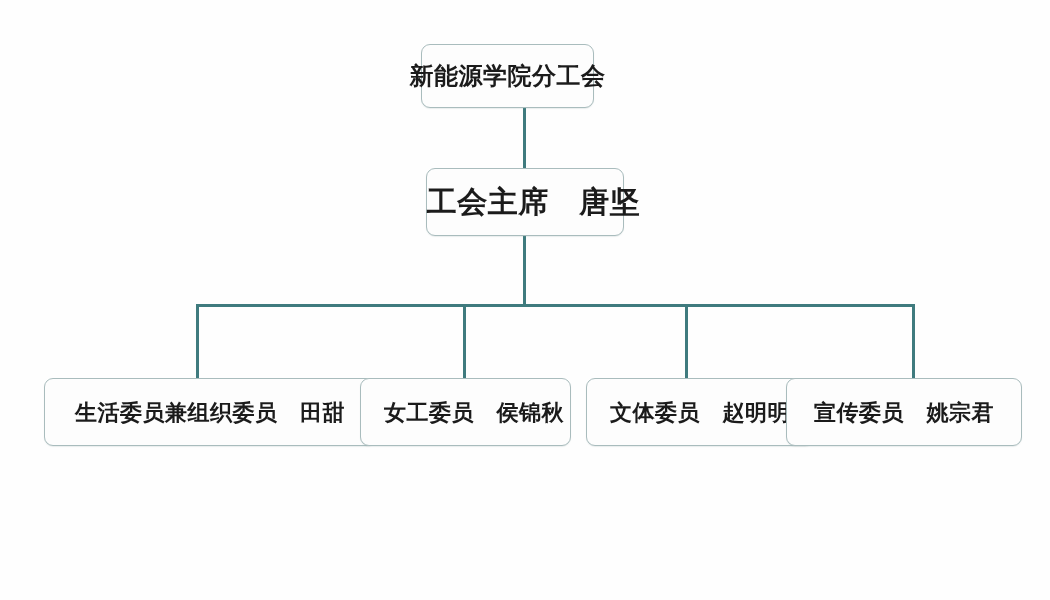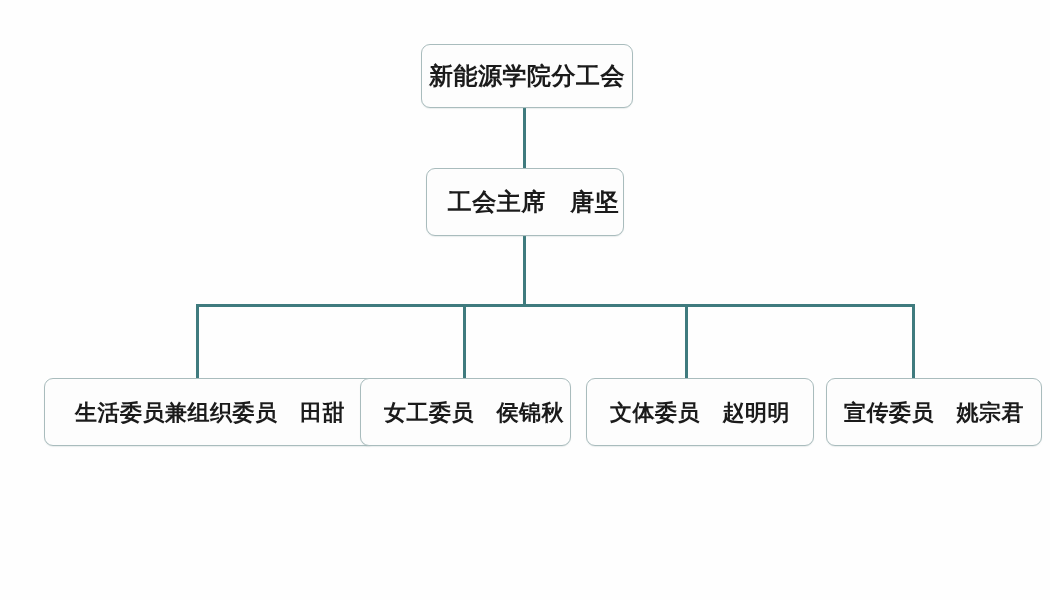--- a/index.html
+++ b/index.html
@@ -44,42 +44,42 @@
     font-weight: 700;
     line-height: 1;
     text-align: center;
     white-space: pre;
   }
 
   
   #node-root {
     left: 421px;
     top: 44px;
-    width: 212px;
+    width: 173px;
     height: 64px;
   }
   #node-root .node-label { font-size: 24px; }
 
   
   #node-chair {
     left: 426px;
     top: 168px;
     width: 198px;
     height: 68px;
   }
-  #node-chair .node-label { font-size: 24px; margin-left: 17px; }
+  #node-chair .node-label { font-size: 30px; margin-left: 17px; }
 
   
   .node-member { top: 378px; height: 68px; }
   .node-member .node-label { font-size: 22px; }
 
   #node-member-0 { left: 44px;  width: 332px; }
   #node-member-1 { left: 360px; width: 211px; padding-left: 17px; }
   #node-member-2 { left: 586px; width: 228px; }
-  #node-member-3 { left: 826px; width: 216px; }
+  #node-member-3 { left: 786px; width: 236px; }
 
   
   .connector {
     position: absolute;
     background: #3f7b7e;
     z-index: 1;
   }
   .connector-v { width: 3px; }
   .connector-h { height: 3px; }
 

